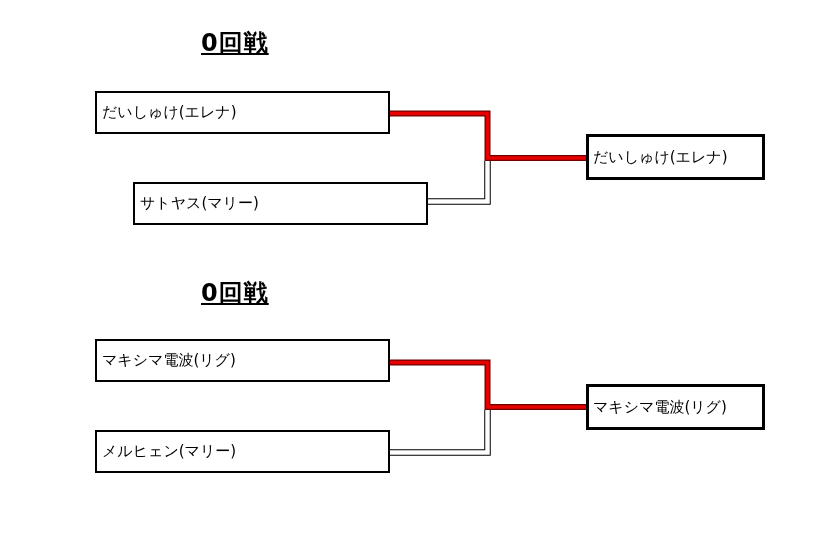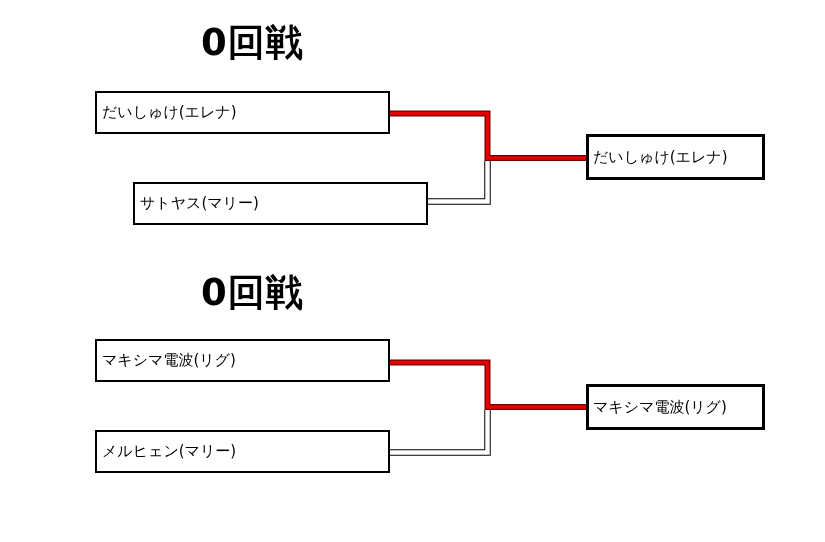--- a/index.html
+++ b/index.html
@@ -45,25 +45,26 @@
     stroke-linejoin: miter;
   }
   .winner-inner {
     fill: none;
     stroke: var(--winner-line, #e60000);
     stroke-width: 3.5;
     stroke-linejoin: miter;
   }
   .round-heading {
     position: absolute;
-    font-size: 37px;
+    font-size: 24px;
     font-weight: bold;
     line-height: 34px;
     letter-spacing: 1px;
     white-space: nowrap;
+    text-decoration: underline;
   }
   #round-heading-1 { left: 201px; top: 26px; }
   #round-heading-2 { left: 201px; top: 276px; }
   .player-box {
     position: absolute;
     left: 95px;
     width: 295px;
     height: 43px;
     box-sizing: border-box;
     border: 2px solid var(--box-border, #000000);

